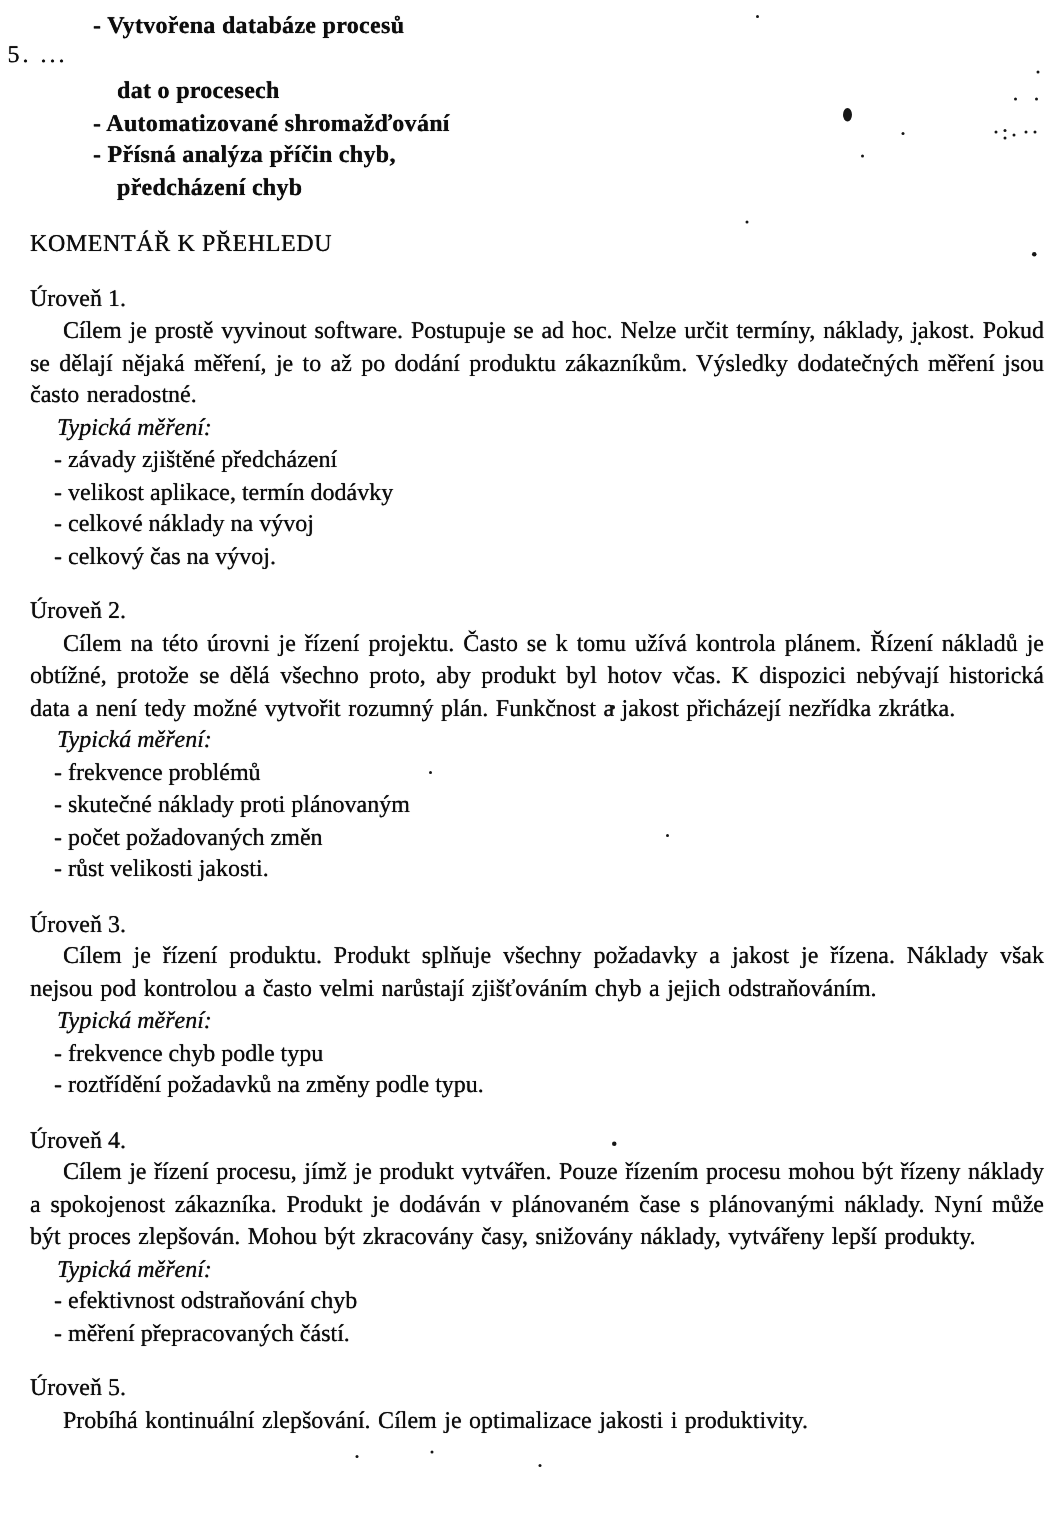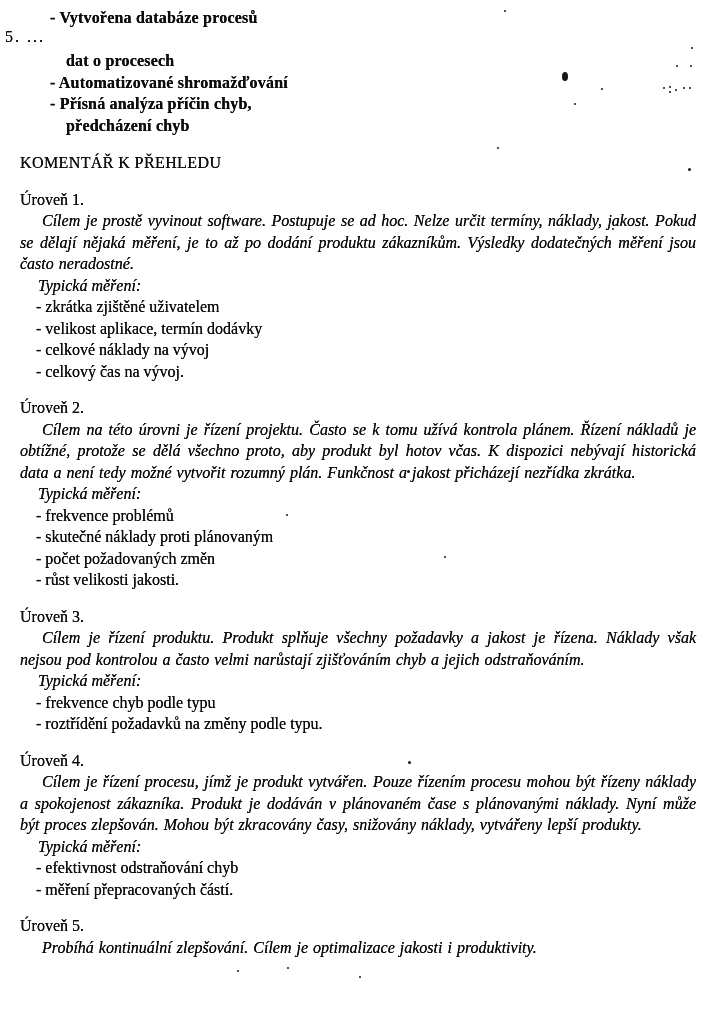--- a/index.html
+++ b/index.html
@@ -14,31 +14,31 @@
     font-size:16px;
     line-height:21.5px;
     overflow:hidden;
     text-shadow:0 0 .45px currentColor;
   }
 
   
   .top-section { position:relative; height:142px; font-weight:bold; letter-spacing:.2px; }
   .margin-number { position:absolute; left:5px; top:26px; font-weight:normal; letter-spacing:2px; }
   .col { position:absolute; top:7px; }
-  .col-left  { left:50px;  width:262px; }
+  .col-left  { left:62px;  width:262px; }
   .col-right { left:329px; width:310px; }
   .tline { min-height:21.5px; white-space:nowrap; }
   .tline.indent { padding-left:16px; }
 
   
   .body-text { padding-left:20px; padding-right:11px; }
   .comment-heading { margin-top:10px; letter-spacing:.4px; }
   .level { margin-top:15px; }
   .level:first-of-type { margin-top:0; }
-  .level-paragraph { text-align:justify; text-indent:22px; word-spacing:1px;font-style:italic; }
+  .level-paragraph { text-align:justify; text-indent:22px; word-spacing:1px; }
   .measures-label { font-style:italic; margin-left:18px; }
   .bullet { margin-left:16px; }
 
   
   .noise { position:absolute; background:#161616; border-radius:50%; }
 </style>
 </head>
 <body>
 
 <div class="page">
@@ -55,21 +55,21 @@
     </div>
   </div>
 
   <div class="body-text">
     <div class="comment-heading">KOMENTÁŘ K PŘEHLEDU</div>
 
     <div class="level">
       <div class="level-title">Úroveň 1.</div>
       <div class="level-paragraph">Cílem je prostě vyvinout software. Postupuje se ad hoc. Nelze určit termíny, náklady, jakost. Pokud se dělají nějaká měření, je to až po dodání produktu zákazníkům. Výsledky dodatečných měření jsou často neradostné.</div>
       <div class="measures-label">Typická měření:</div>
-      <div class="bullet">- zkrátka zjištěné uživatelem</div>
+      <div class="bullet">- závady zjištěné předcházení</div>
       <div class="bullet">- velikost aplikace, termín dodávky</div>
       <div class="bullet">- celkové náklady na vývoj</div>
       <div class="bullet">- celkový čas na vývoj.</div>
     </div>
 
     <div class="level">
       <div class="level-title">Úroveň 2.</div>
       <div class="level-paragraph">Cílem na této úrovni je řízení projektu. Často se k tomu užívá kontrola plánem. Řízení nákladů je obtížné, protože se dělá všechno proto, aby produkt byl hotov včas. K dispozici nebývají historická data a není tedy možné vytvořit rozumný plán. Funkčnost a jakost přicházejí nezřídka zkrátka.</div>
       <div class="measures-label">Typická měření:</div>
       <div class="bullet">- frekvence problémů</div>

